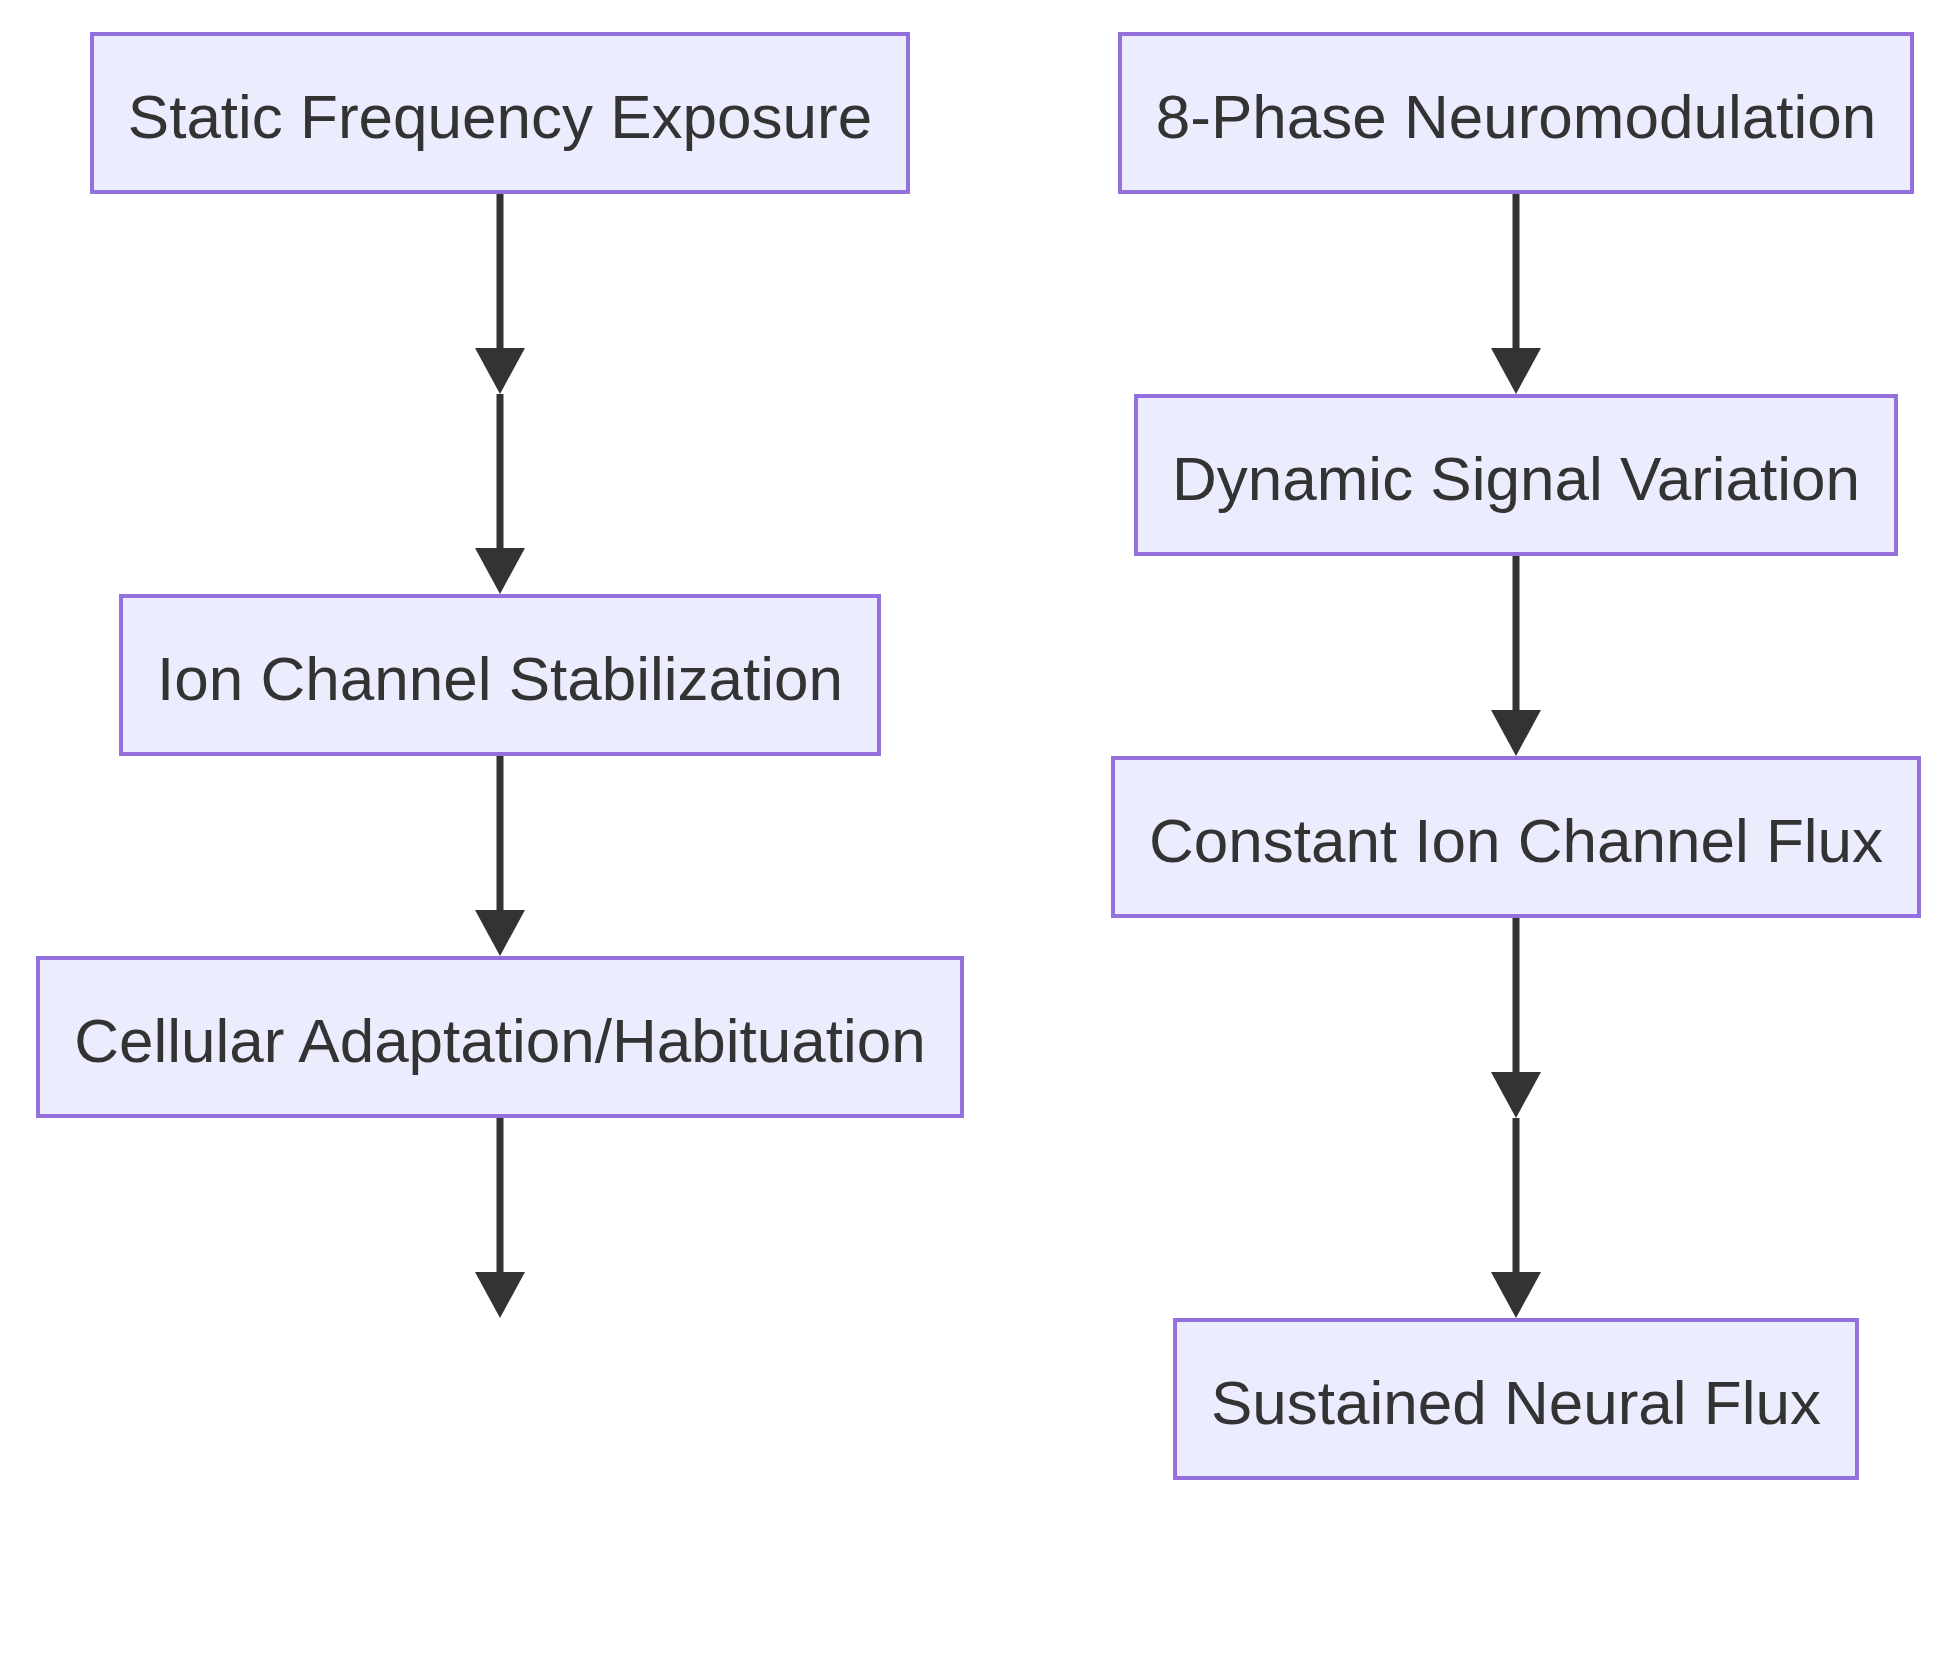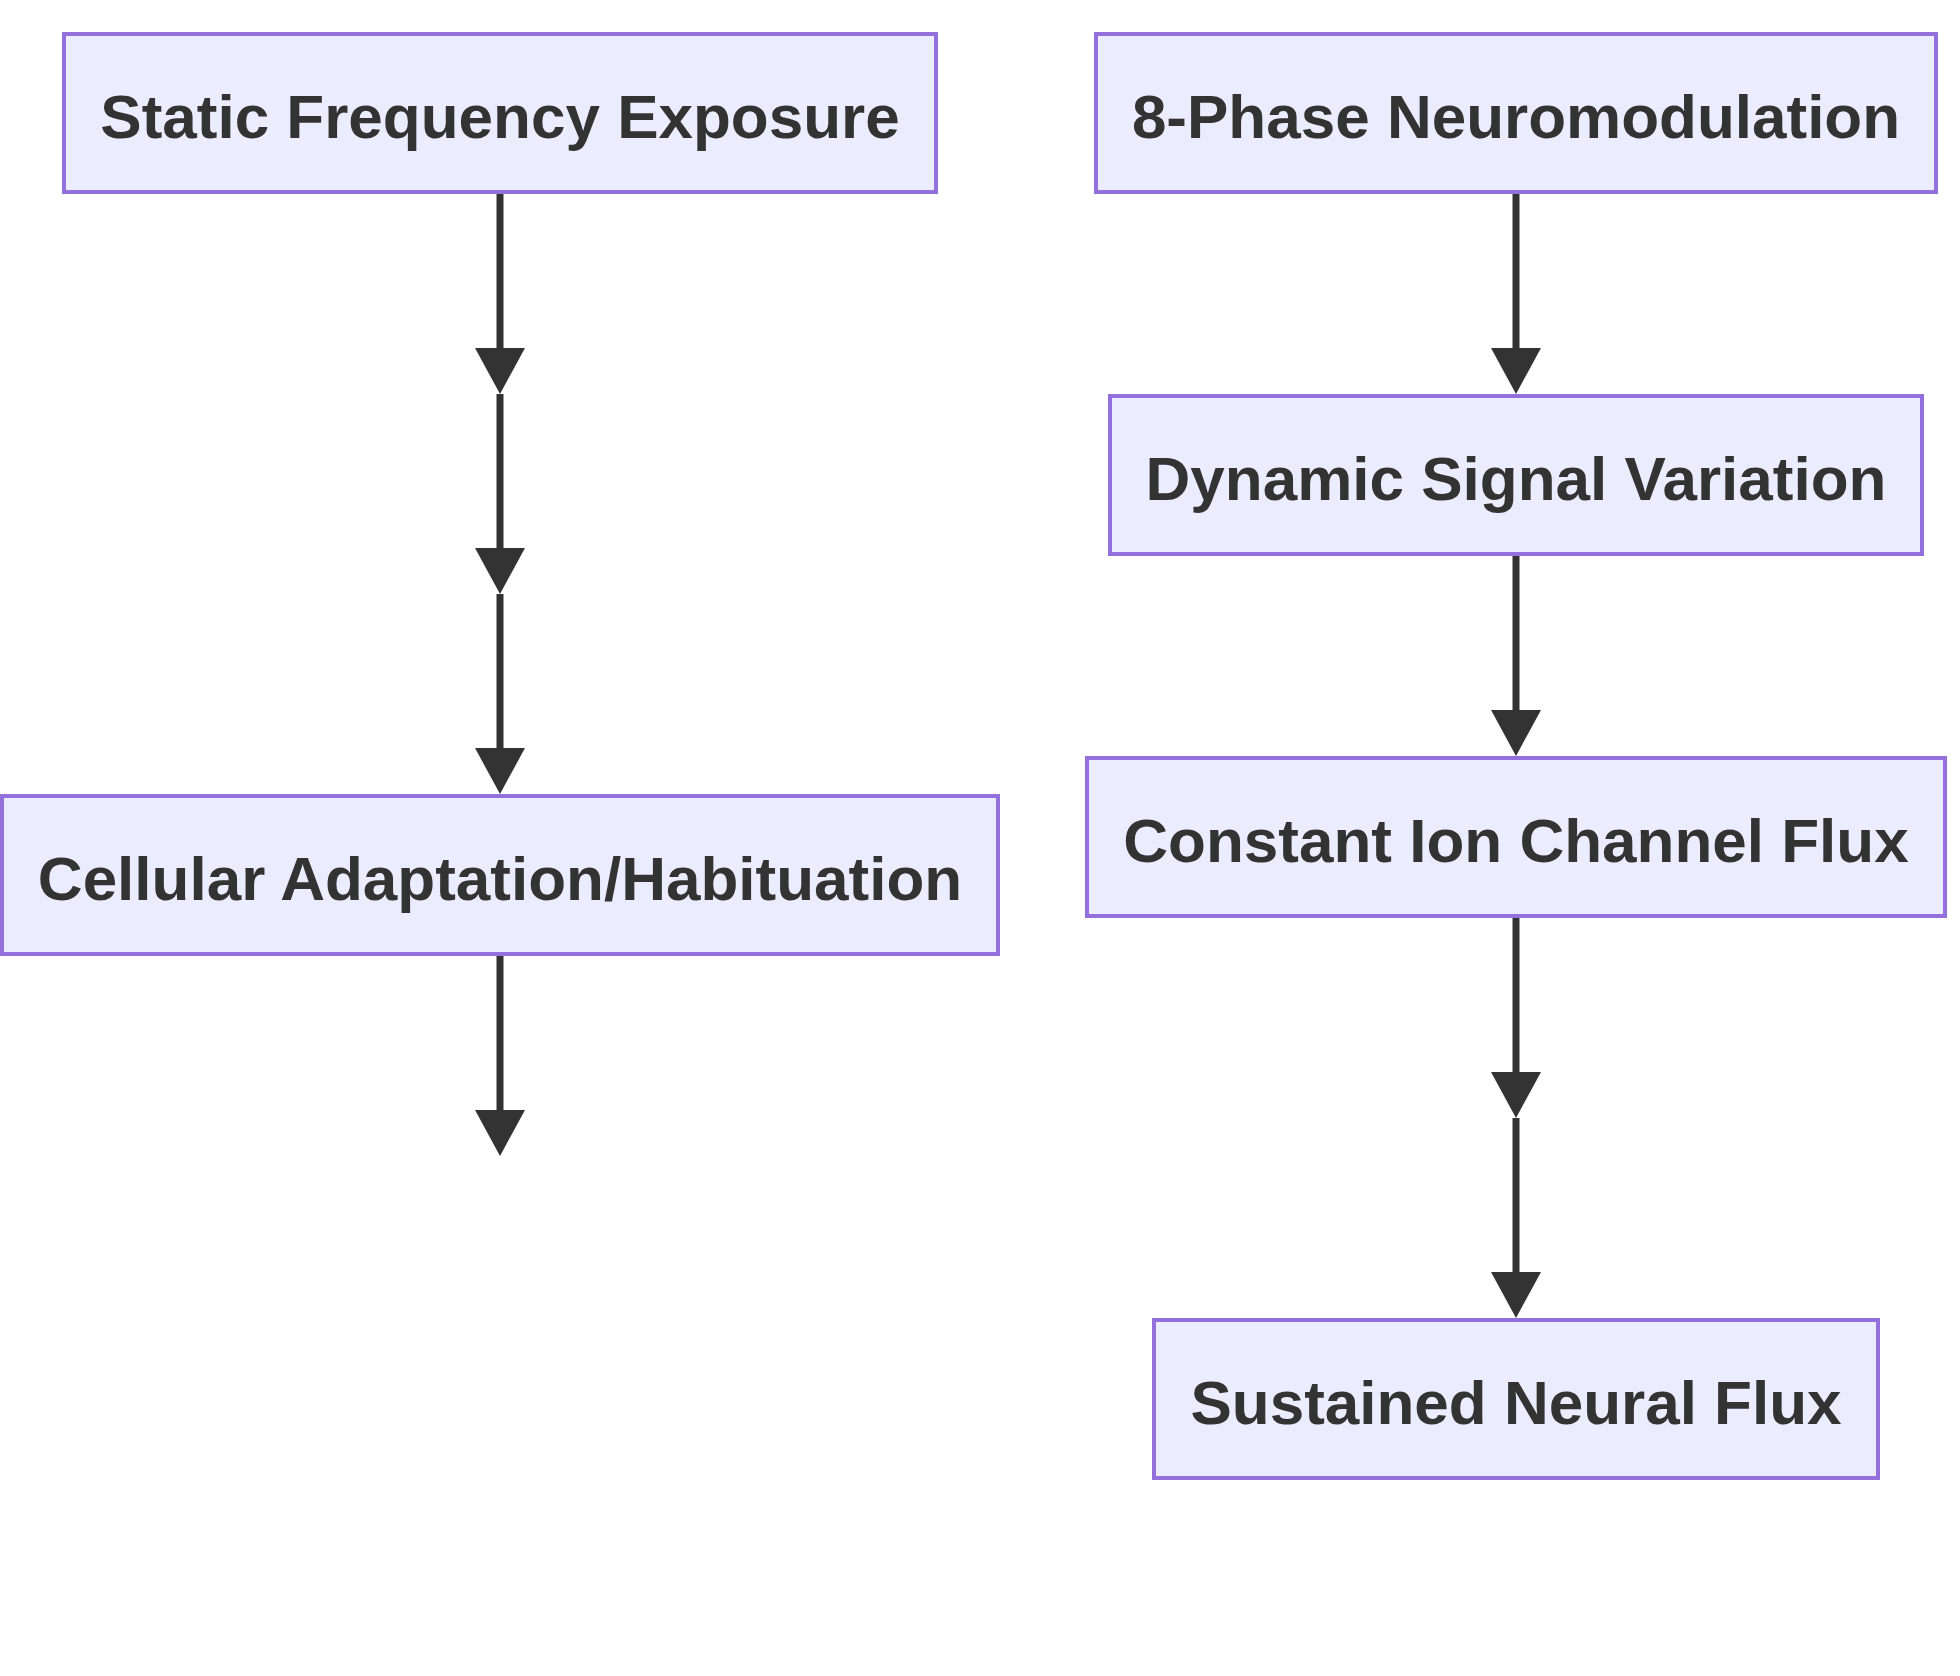--- a/index.html
+++ b/index.html
@@ -17,21 +17,20 @@
     height: 1676px;
     background: #ffffff;
   }
   .flow-column {
     position: absolute;
     top: 0;
     display: flex;
     flex-direction: column;
     align-items: center;
     padding-top: 32px;
-    font-weight: bold;
   }
   .flow-column.left  { left: 0;      width: 1000px; }
   .flow-column.right { left: 1036px; width: 960px;  }
 
   .node {
     box-sizing: border-box;
     height: 162px;
     display: flex;
     align-items: center;
     justify-content: center;
@@ -89,20 +88,23 @@
       <div class="arrow-line"></div>
       <div class="arrow-head"></div>
     </div>
 
 
     <div class="arrow">
       <div class="arrow-line"></div>
       <div class="arrow-head"></div>
     </div>
 
+    <div class="node">
+      <span class="label">Ion Channel Stabilization</span>
+    </div>
 
     <div class="arrow">
       <div class="arrow-line"></div>
       <div class="arrow-head"></div>
     </div>
 
     <div class="node">
       <span class="label">Cellular Adaptation/Habituation</span>
     </div>
 

